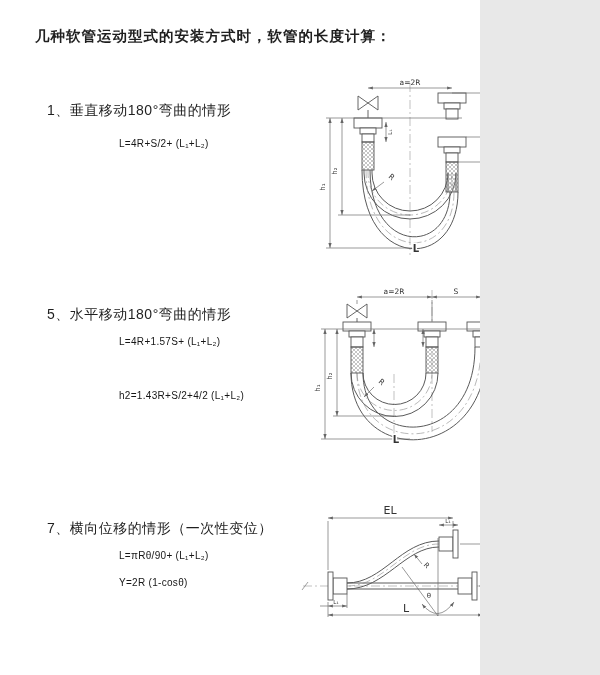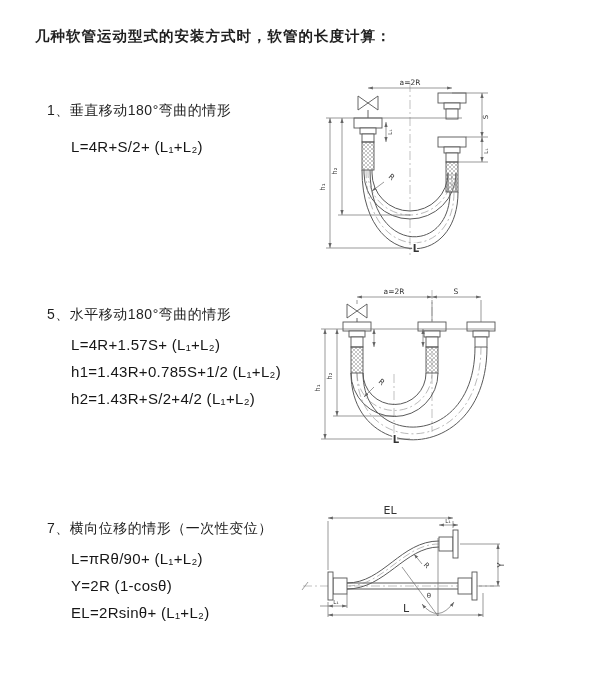--- a/index.html
+++ b/index.html
@@ -1,26 +1,26 @@
 <!DOCTYPE html>
 <html><head>
 <meta charset="utf-8">
 <style>
   html,body{margin:0;padding:0;background:#e8e8e8;}
   #page{
-    position:relative;width:600px;height:675px;background:#ffffff;
+    position:relative;width:480px;height:675px;background:#ffffff;
     font-family:"Liberation Sans","DejaVu Sans",sans-serif;color:#1f1f1f;
     overflow:hidden;
   }
   .abs{position:absolute;}
   .doc-title{
     left:35px;top:27px;font-size:14.5px;font-weight:700;letter-spacing:1px;
   }
   .sec-heading{font-size:14px;font-weight:400;letter-spacing:0.5px;}
-  .formula{font-size:15px;letter-spacing:0.3px;color:#161616;}
+  .formula{font-size:10px;letter-spacing:0.3px;color:#161616;margin-left:48px;}
   svg{position:absolute;overflow:visible;}
   svg text{font-family:"DejaVu Sans","Liberation Sans",sans-serif;fill:#333;}
   .lab-big{font-weight:700;paint-order:stroke;stroke:#ffffff;stroke-width:3px;}
 </style>
 </head>
 <body>
 
 <div id="page">
 
   <div class="abs doc-title">几种软管运动型式的安装方式时，软管的长度计算：</div>
@@ -91,21 +91,20 @@
     <text x="27" y="96" font-size="7" text-anchor="middle" transform="rotate(-90 27 96)">h₂</text>
     <text x="82" y="57" font-size="5.5" text-anchor="middle" transform="rotate(-90 82 57)">L₁</text>
     <text x="178" y="42" font-size="7" text-anchor="middle" transform="rotate(-90 178 42)">S</text>
     <text x="178" y="76" font-size="5.5" text-anchor="middle" transform="rotate(-90 178 76)">L₁</text>
     <text x="80" y="104" font-size="7.5" text-anchor="middle" transform="rotate(40 80 104)">R</text>
     <text x="106" y="177" font-size="10" text-anchor="middle" class="lab-big">L</text>
   </svg>
 
   <div class="abs sec-heading" style="left:47px;top:306px">5、水平移动180°弯曲的情形</div>
   <div class="abs formula" style="left:71px;top:336px">L=4R+1.57S+ (L₁+L₂)</div>
-  <div class="abs formula" style="left:71px;top:363px">h1=1.43R+0.785S+1/2 (L₁+L₂)</div>
   <div class="abs formula" style="left:71px;top:390px">h2=1.43R+S/2+4/2 (L₁+L₂)</div>
 
   <svg style="left:310px;top:282px" width="292" height="178" viewBox="0 0 292 178">
     <defs>
       <pattern id="hatch2" width="4" height="4" patternUnits="userSpaceOnUse">
         <path d="M0,4 L4,0 M0,0 L4,4" stroke="#8a8a8a" stroke-width="0.5"></path>
       </pattern>
       <marker id="ah2" markerWidth="8" markerHeight="6" refX="7" refY="3" orient="auto-start-reverse">
         <path d="M0,0.7 L7,3 L0,5.3 Z" fill="#666"></path>
       </marker>
@@ -164,21 +163,20 @@
     <text x="146" y="12" font-size="7.5" text-anchor="middle">S</text>
     <text x="10" y="106" font-size="7" text-anchor="middle" transform="rotate(-90 10 106)">h₁</text>
     <text x="22" y="94" font-size="7" text-anchor="middle" transform="rotate(-90 22 94)">h₂</text>
     <text x="70" y="102" font-size="7.5" text-anchor="middle" transform="rotate(40 70 102)">R</text>
     <text x="86" y="161" font-size="10" text-anchor="middle" class="lab-big">L</text>
   </svg>
 
   <div class="abs sec-heading" style="left:47px;top:520px">7、横向位移的情形（一次性变位）</div>
   <div class="abs formula" style="left:71px;top:550px">L=πRθ/90+ (L₁+L₂)</div>
   <div class="abs formula" style="left:71px;top:577px">Y=2R (1-cosθ)</div>
-  <div class="abs formula" style="left:71px;top:604px">EL=2Rsinθ+ (L₁+L₂)</div>
 
   <svg style="left:298px;top:498px" width="300" height="145" viewBox="0 0 300 145">
     <defs>
       <marker id="ah3" markerWidth="8" markerHeight="6" refX="7" refY="3" orient="auto-start-reverse">
         <path d="M0,0.7 L7,3 L0,5.3 Z" fill="#666"></path>
       </marker>
     </defs>
 
     <g stroke="#999" stroke-width="0.6" stroke-dasharray="9 3 2 3" fill="none">
       <path d="M5,88 H196"></path>

